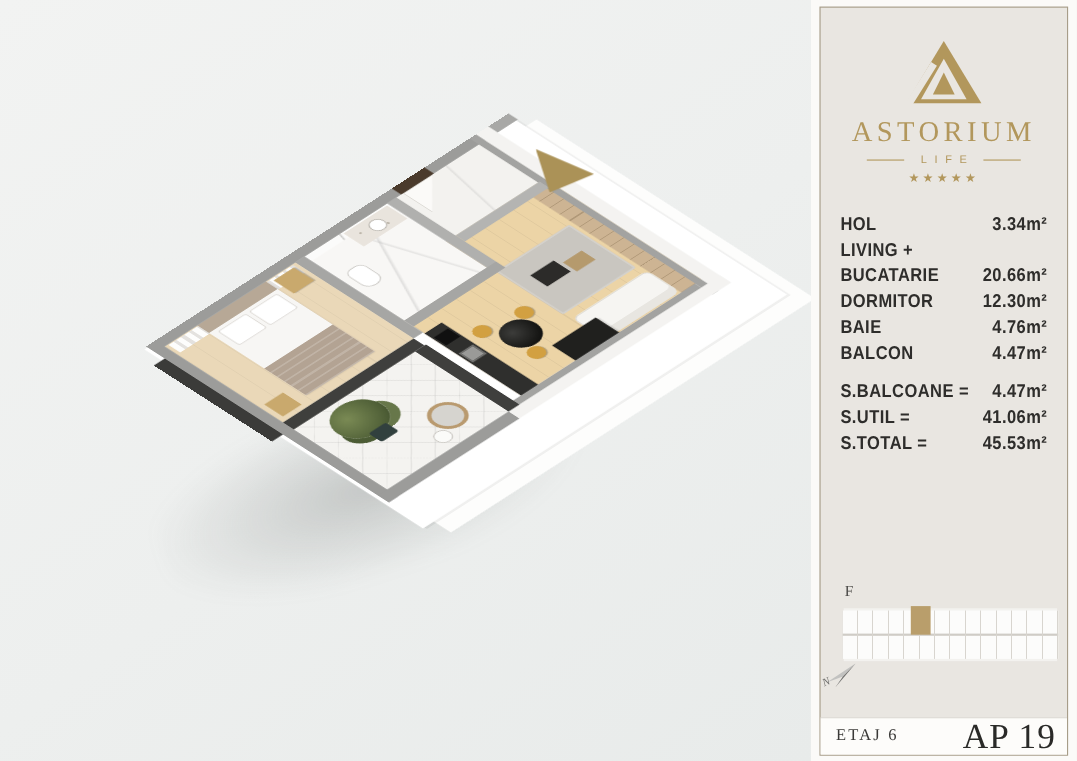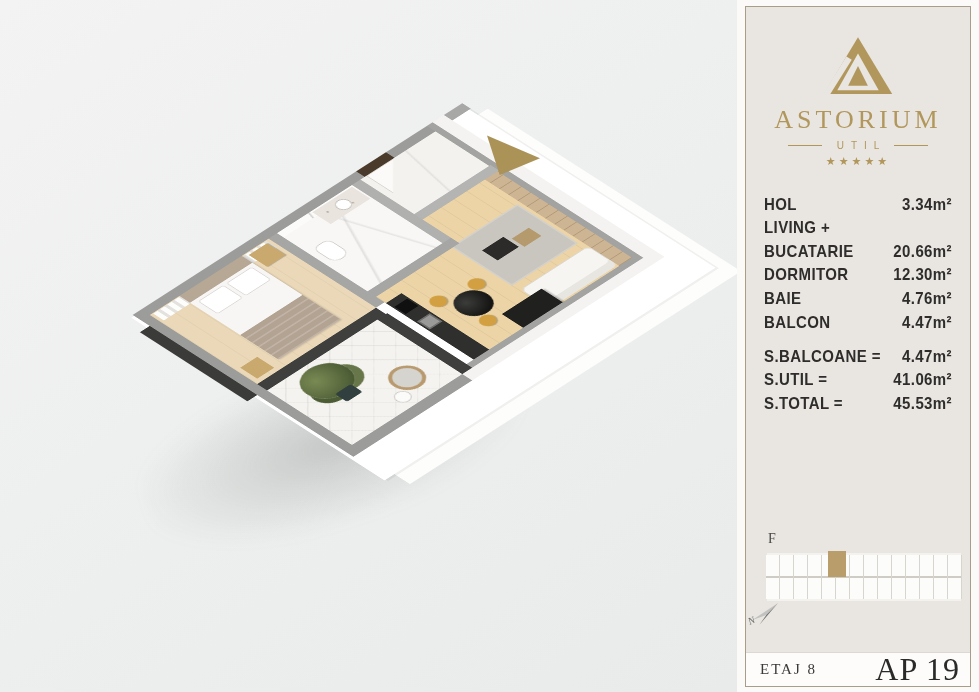--- a/index.html
+++ b/index.html
@@ -215,21 +215,21 @@
       <div class="logo-block">
         <svg class="logo-mark" width="72" height="62" viewBox="0 0 80 66">
           <polygon points="40,1 78,64 2,64" fill="#b2975c"></polygon>
           <polygon points="40,19 63,60 17,60" fill="#e9e6e1"></polygon>
           <polygon points="40,33 51,55 29,55" fill="#b2975c"></polygon>
           <rect x="-14" y="44" width="62" height="7" fill="#e9e6e1" transform="rotate(-58 18 52)"></rect>
         </svg>
         <div class="brand">ASTORIUM</div>
         <div class="life-row">
           <span class="life-line"></span>
-          <span class="life-text">UTIL</span>
+          <span class="life-text">LIFE</span>
           <span class="life-line"></span>
         </div>
         <div class="stars">★★★★★</div>
       </div>
 
       <div class="rooms">
         <div class="spec-row">
           <span>HOL</span>
           <span>3.34m²</span>
         </div>
@@ -276,19 +276,19 @@
           <div class="map-unit-highlight"></div>
         </div>
         <div class="compass">
           <div class="compass-light"></div>
           <div class="compass-dark"></div>
           <div class="compass-letter">N</div>
         </div>
       </div>
 
       <div class="panel-footer">
-        <span class="floor-label">ETAJ 8</span>
+        <span class="floor-label">ETAJ 6</span>
         <span class="apartment-label">AP 19</span>
       </div>
 
     </div>
   </div>
 </div>
 
 </body></html>

